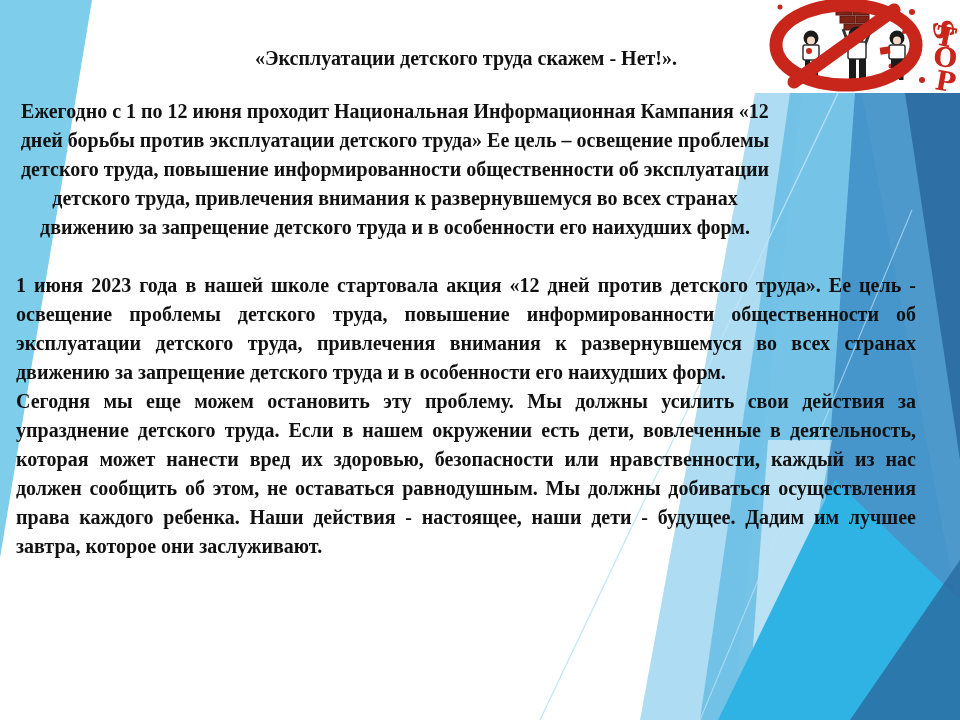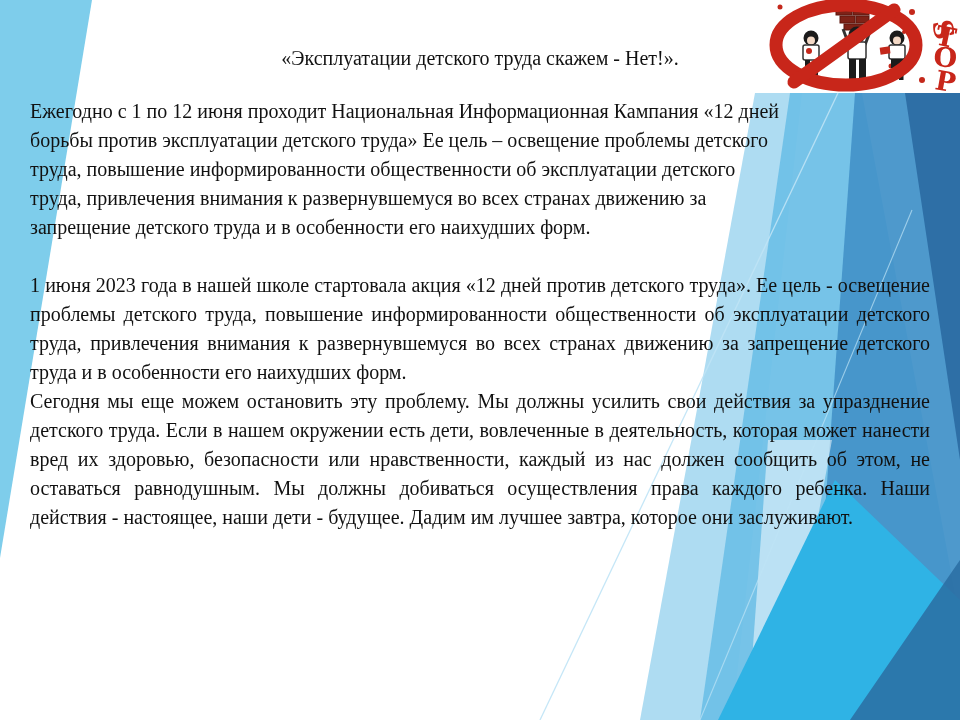--- a/index.html
+++ b/index.html
@@ -6,30 +6,30 @@
   .slide{
     position:relative;
     width:960px;height:720px;
     background:#ffffff;
     overflow:hidden;
     font-family:"Liberation Serif", serif;
     color:#111111;
   }
   .bg{position:absolute;left:0;top:0;width:960px;height:720px;z-index:0;}
   .content{
-    position:absolute;left:30px;top:44px;width:900px;z-index:2;
-    font-size:20px;line-height:29px;
+    position:absolute;left:16px;top:44px;width:900px;z-index:2;
+    font-size:20px;line-height:29px;font-weight:bold;
   }
   .title{
     text-align:center;
     margin:0 0 24px 0;
     font-size:20px;
   }
   .para{margin:0;}
-  .p1{width:758px;margin-bottom:29px;text-align:left;}
+  .p1{width:758px;margin-bottom:29px;text-align:center;}
   .just{text-align:justify;}
   .logo{
     position:absolute;left:764px;top:0;width:196px;height:92px;z-index:3;
     background:#ffffff;
   }
   .logo svg{display:block;}
   .stop-letter{
     font-family:"DejaVu Serif", serif;
     font-weight:bold;
     font-size:27px;

